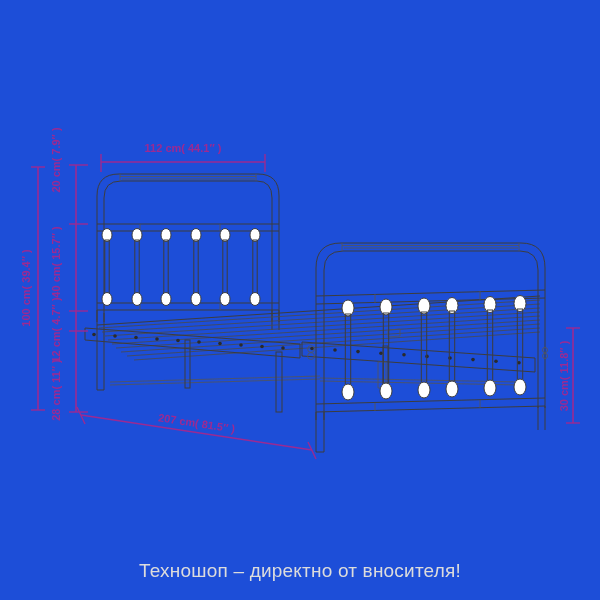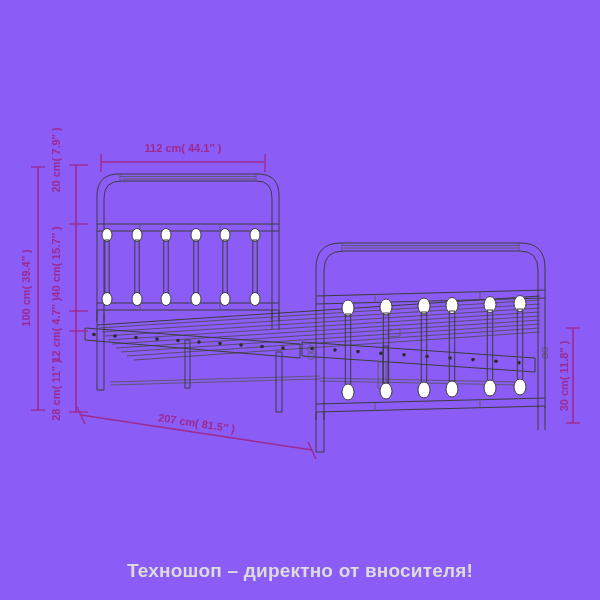--- a/index.html
+++ b/index.html
@@ -1,22 +1,22 @@
 <!DOCTYPE html>
 <html><head>
 <meta charset="utf-8">
 <style>
   html,body{margin:0;padding:0;background:#ffffff;}
   body{width:600px;height:600px;overflow:hidden;font-family:"Liberation Sans",sans-serif;}
-  #stage{position:relative;width:600px;height:600px;background:#8b5cf6;}
+  #stage{position:relative;width:600px;height:600px;background:#1d4ed8;}
   #diagram{position:absolute;left:0;top:0;width:600px;height:600px;}
   .dimtext{font-family:"Liberation Sans",sans-serif;font-weight:bold;font-size:11px;fill:#9C2A92;}
   .watermark{
     position:absolute;left:0;right:0;top:560px;text-align:center;
-    font-family:"Liberation Sans",sans-serif;font-weight:bold;font-size:19px;
+    font-family:"Liberation Sans",sans-serif;font-weight:normal;font-size:19px;
     color:#dcdcdc;letter-spacing:0.2px;white-space:nowrap;
   }
   .frame-line{fill:none;stroke:#3d3d3d;stroke-width:1;}
   .frame-thin{fill:none;stroke:#555;stroke-width:0.8;}
   .slat{fill:none;stroke:#4a4a4a;stroke-width:0.8;}
   .hole{fill:#2a2a2a;}
   .spindle-ring{fill:#ffffff;stroke:#3d3d3d;stroke-width:1;}
   .dim{stroke:#9C2A92;stroke-width:1.6;fill:none;}
   .dim-thin{stroke:#9C2A92;stroke-width:1.4;fill:none;}
 </style>

